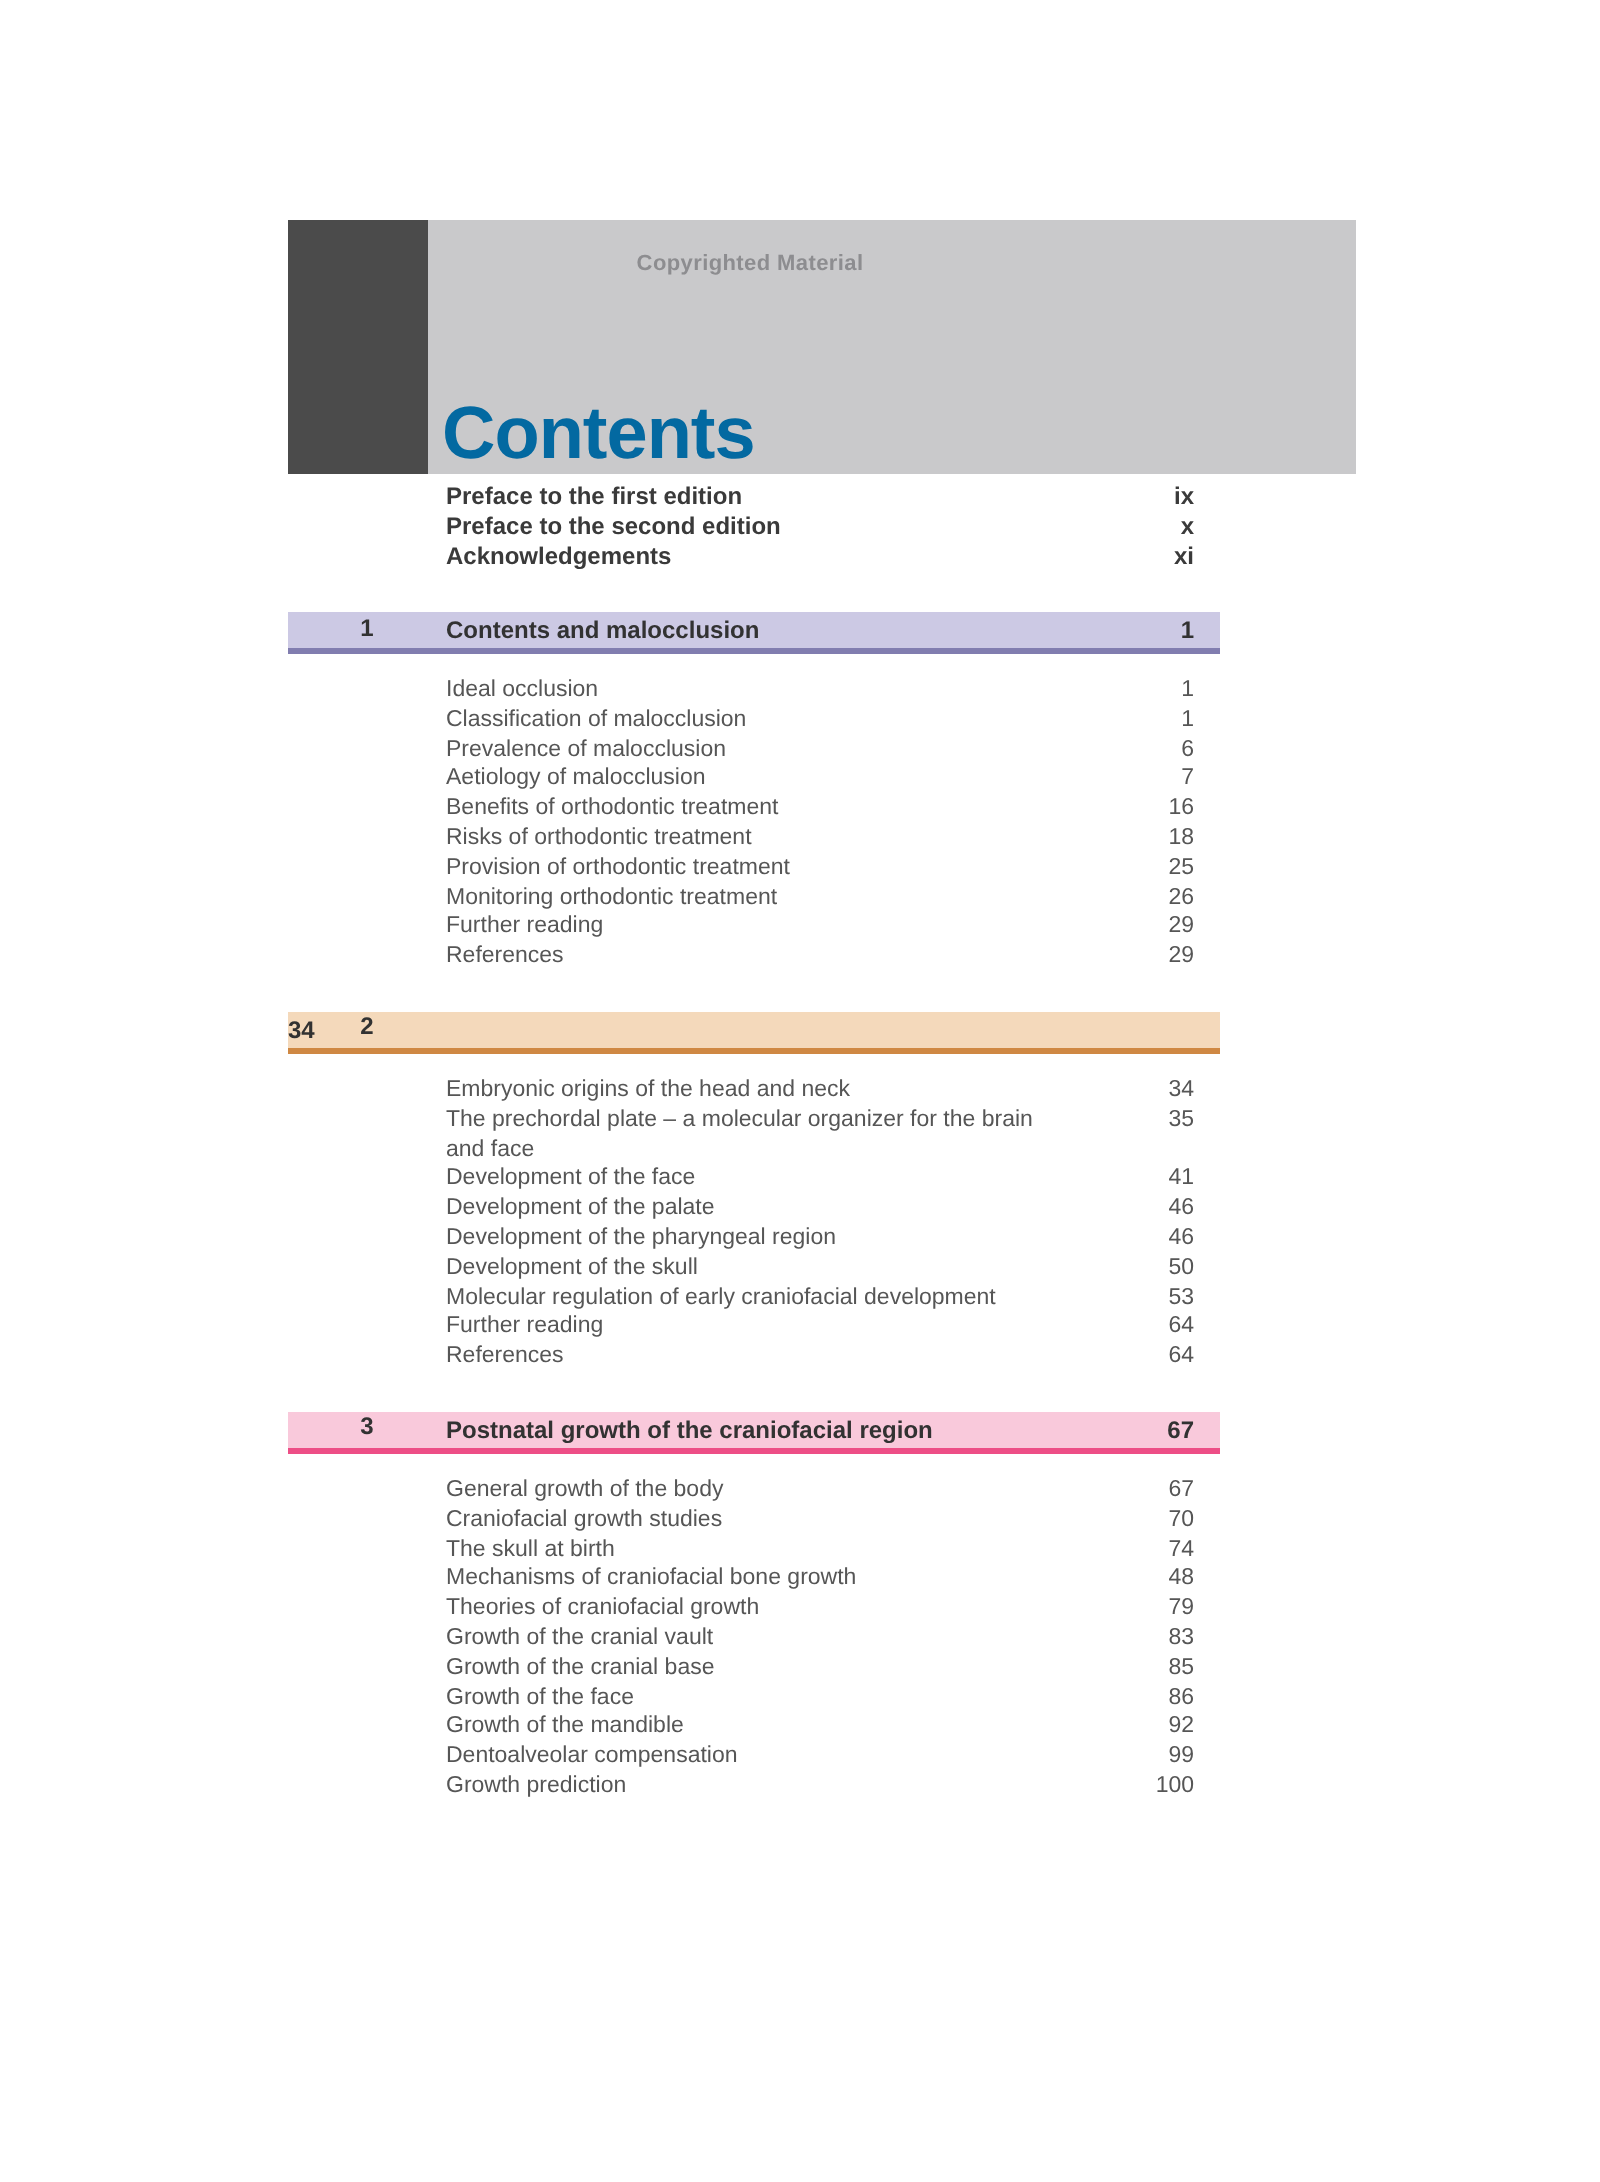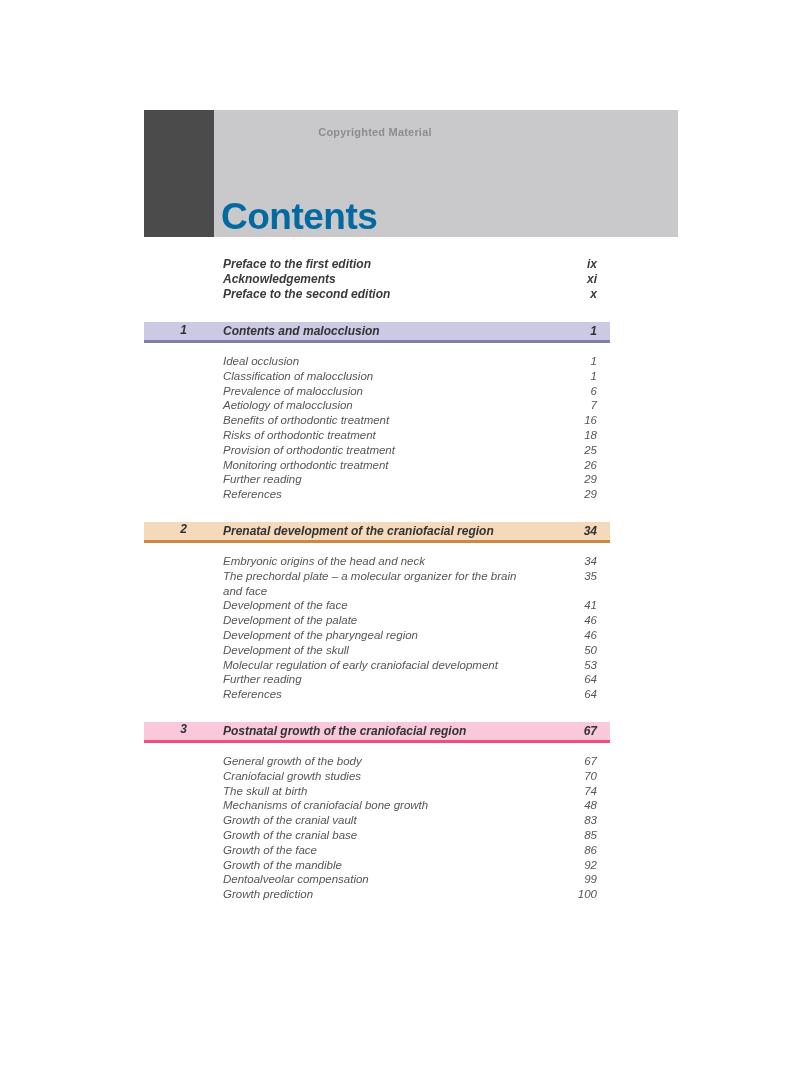--- a/index.html
+++ b/index.html
@@ -18,21 +18,21 @@
   .copyright {
     position:absolute; left:106px; top:16px; width:250px; text-align:center;
     font-size:11px; font-weight:bold; color:#8d8d90; letter-spacing:.2px;
   }
   .contents-title {
     position:absolute; left:77px; top:50px;
     font-size:37px; font-weight:bold; color:#0369a1; letter-spacing:-.5px;margin-top:36px;
   }
 
   
-  .toc { position:absolute; left:144px; top:252px; width:466px;font-style:italic; }
+  .toc { position:absolute; left:144px; top:236px; width:466px; }
 
   .fm { margin:5px 0 0 79px; padding-right:13px; }
   .fm-row {
     display:flex; justify-content:space-between;
     font-size:12px; font-weight:bold; color:#3a3a3a; line-height:15px;
   }
 
   .chapter-banner {
     position:relative; display:flex; align-items:center;
     height:21px; margin-top:20px; padding-right:13px;
@@ -66,27 +66,27 @@
 <div class="toc">
 
   <div class="fm">
 
       <div class="fm-row">
         <span class="fm-label">Preface to the first edition</span>
         <span class="fm-page">ix</span>
       </div>
 
       <div class="fm-row">
+        <span class="fm-label">Preface to the second edition</span>
+        <span class="fm-page">x</span>
+      </div>
+
+      <div class="fm-row">
         <span class="fm-label">Acknowledgements</span>
         <span class="fm-page">xi</span>
-      </div>
-
-      <div class="fm-row">
-        <span class="fm-label">Preface to the second edition</span>
-        <span class="fm-page">x</span>
       </div>
 
   </div>
 
   <div>
 
       <section class="chapter">
         <div class="chapter-banner" style="background: rgb(204, 201, 228); border-bottom-color: rgb(129, 125, 175);">
           <span class="chapter-number">1</span>
           <span class="chapter-title">Contents and malocclusion</span>
@@ -143,21 +143,20 @@
               <span class="item-label">References</span>
               <span class="item-page">29</span>
             </li>
 
         </ul>
       </section>
 
       <section class="chapter">
         <div class="chapter-banner" style="background: rgb(244, 217, 187); border-bottom-color: rgb(207, 136, 67);">
           <span class="chapter-number">2</span>
-          <span class="chapter-title">Prenatal development of the craniofacial region</span>
           <span class="chapter-page">34</span>
         </div>
         <ul class="items">
 
             <li class="item-row">
               <span class="item-label">Embryonic origins of the head and neck</span>
               <span class="item-page">34</span>
             </li>
 
             <li class="item-row">
@@ -225,20 +224,24 @@
             <li class="item-row">
               <span class="item-label">The skull at birth</span>
               <span class="item-page">74</span>
             </li>
 
             <li class="item-row">
               <span class="item-label">Mechanisms of craniofacial bone growth</span>
               <span class="item-page">48</span>
             </li>
 
+            <li class="item-row">
+              <span class="item-label">Theories of craniofacial growth</span>
+              <span class="item-page">79</span>
+            </li>
 
             <li class="item-row">
               <span class="item-label">Growth of the cranial vault</span>
               <span class="item-page">83</span>
             </li>
 
             <li class="item-row">
               <span class="item-label">Growth of the cranial base</span>
               <span class="item-page">85</span>
             </li>

